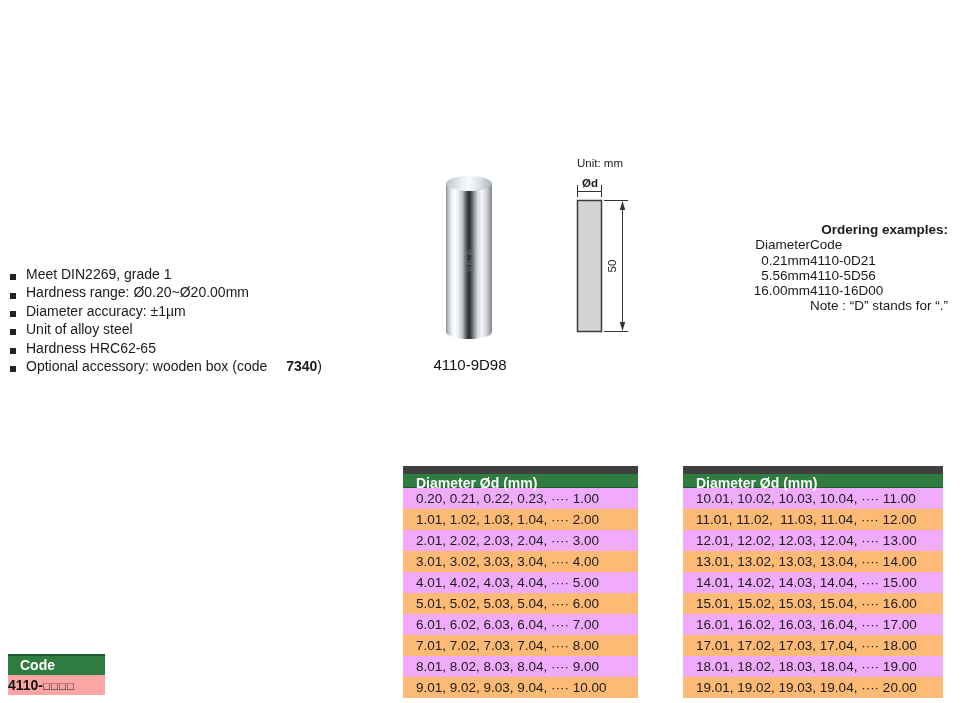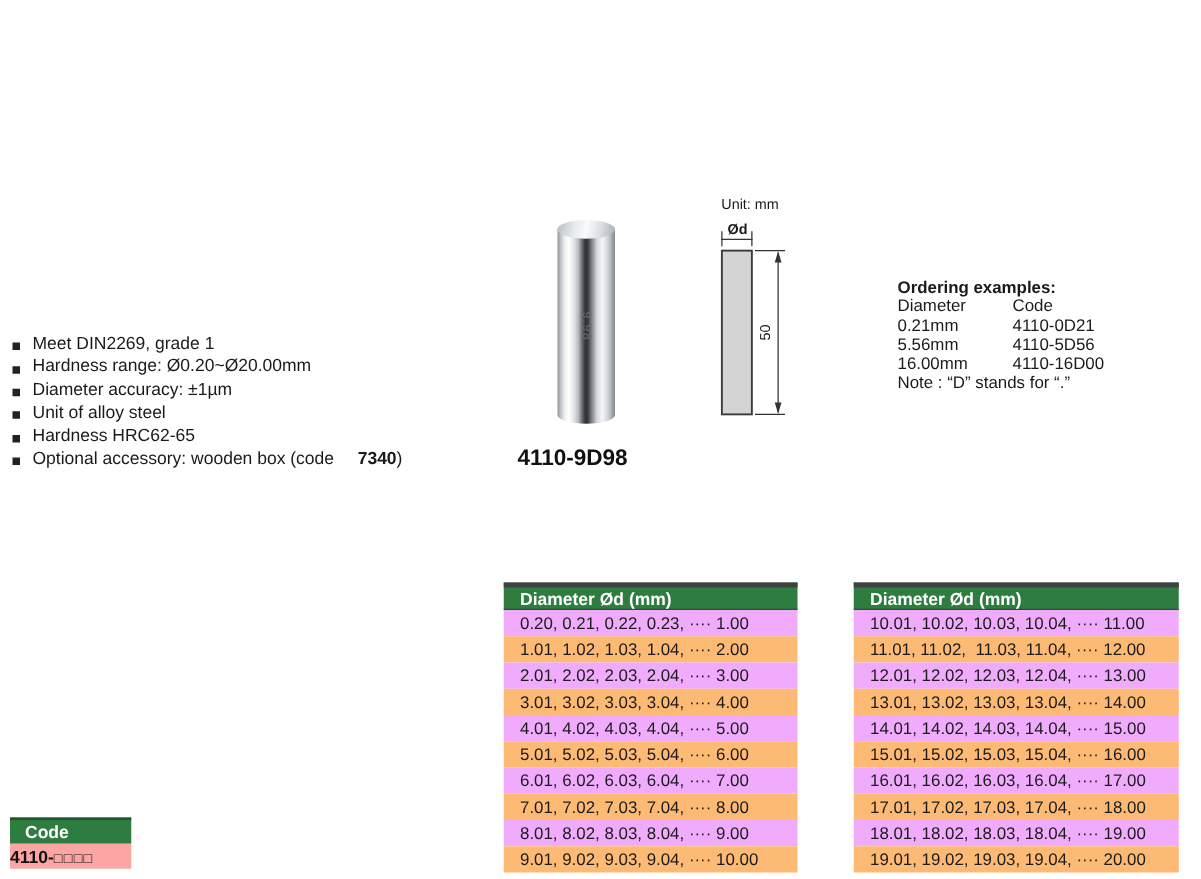--- a/index.html
+++ b/index.html
@@ -36,40 +36,40 @@
     position:absolute; left:0; top:0; width:46px; height:15px;
     border-radius:50%;
     background:linear-gradient(100deg,#b6bcc6 0%,#e7eaef 30%,#f8fafc 50%,#dde1e7 72%,#a6acb6 100%);
   }
   .pin-engraving {
     position:absolute; left:50%; top:50%;
     transform:translate(-50%,-50%) rotate(90deg);
     font-size:10px; letter-spacing:1px; color:#6f747b; opacity:.8;
     white-space:nowrap;
   }
-  .pin-label { left:412px; top:356px; width:92px; text-align:center; font-size:18px; font-weight:bold; color:#111; }
+  .pin-label { left:424px; top:356px; width:92px; text-align:center; font-size:15px; font-weight:normal; color:#111; }
 
   
   .drawing { left:566px; top:153px; }
   .drawing text { font-family:"Liberation Sans", sans-serif; fill:#1a1a1a; }
 
   
-  .ordering { left:718px; top:222px; width:230px; font-size:13.5px; line-height:15.3px; }
+  .ordering { left:718px; top:222px; width:230px; font-size:13.5px; line-height:15.3px;text-align:right; }
   .ordering-heading { font-weight:bold; }
   .ordering-row { display:flex; }
   .ordering-col-a { width:92px; flex:0 0 auto; }
   .ordering-note { }
 
   
   .dtable { top:466px; }
   .dtable-left  { left:403px; width:235px; }
   .dtable-right { left:683px; width:260px; }
   .thead {
     box-sizing:border-box; height:22px; line-height:19px;
-    background:#2e7c3f; border-top:4px solid #404040; border-bottom:1px solid #1d5930;
+    background:#2e7c3f; border-top:8px solid #404040; border-bottom:1px solid #1d5930;
     color:#ffffff; font-weight:bold; font-size:14px; padding-left:13px;
   }
   .trow {
     height:21px; line-height:21px; font-size:13.5px; padding-left:13px;
     color:#1b1b1b; white-space:pre; background:#fdba74;
   }
   .trow.g { background:#f0abfc; }
 
   
   .code-box { left:8px; top:654px; width:97px; }

